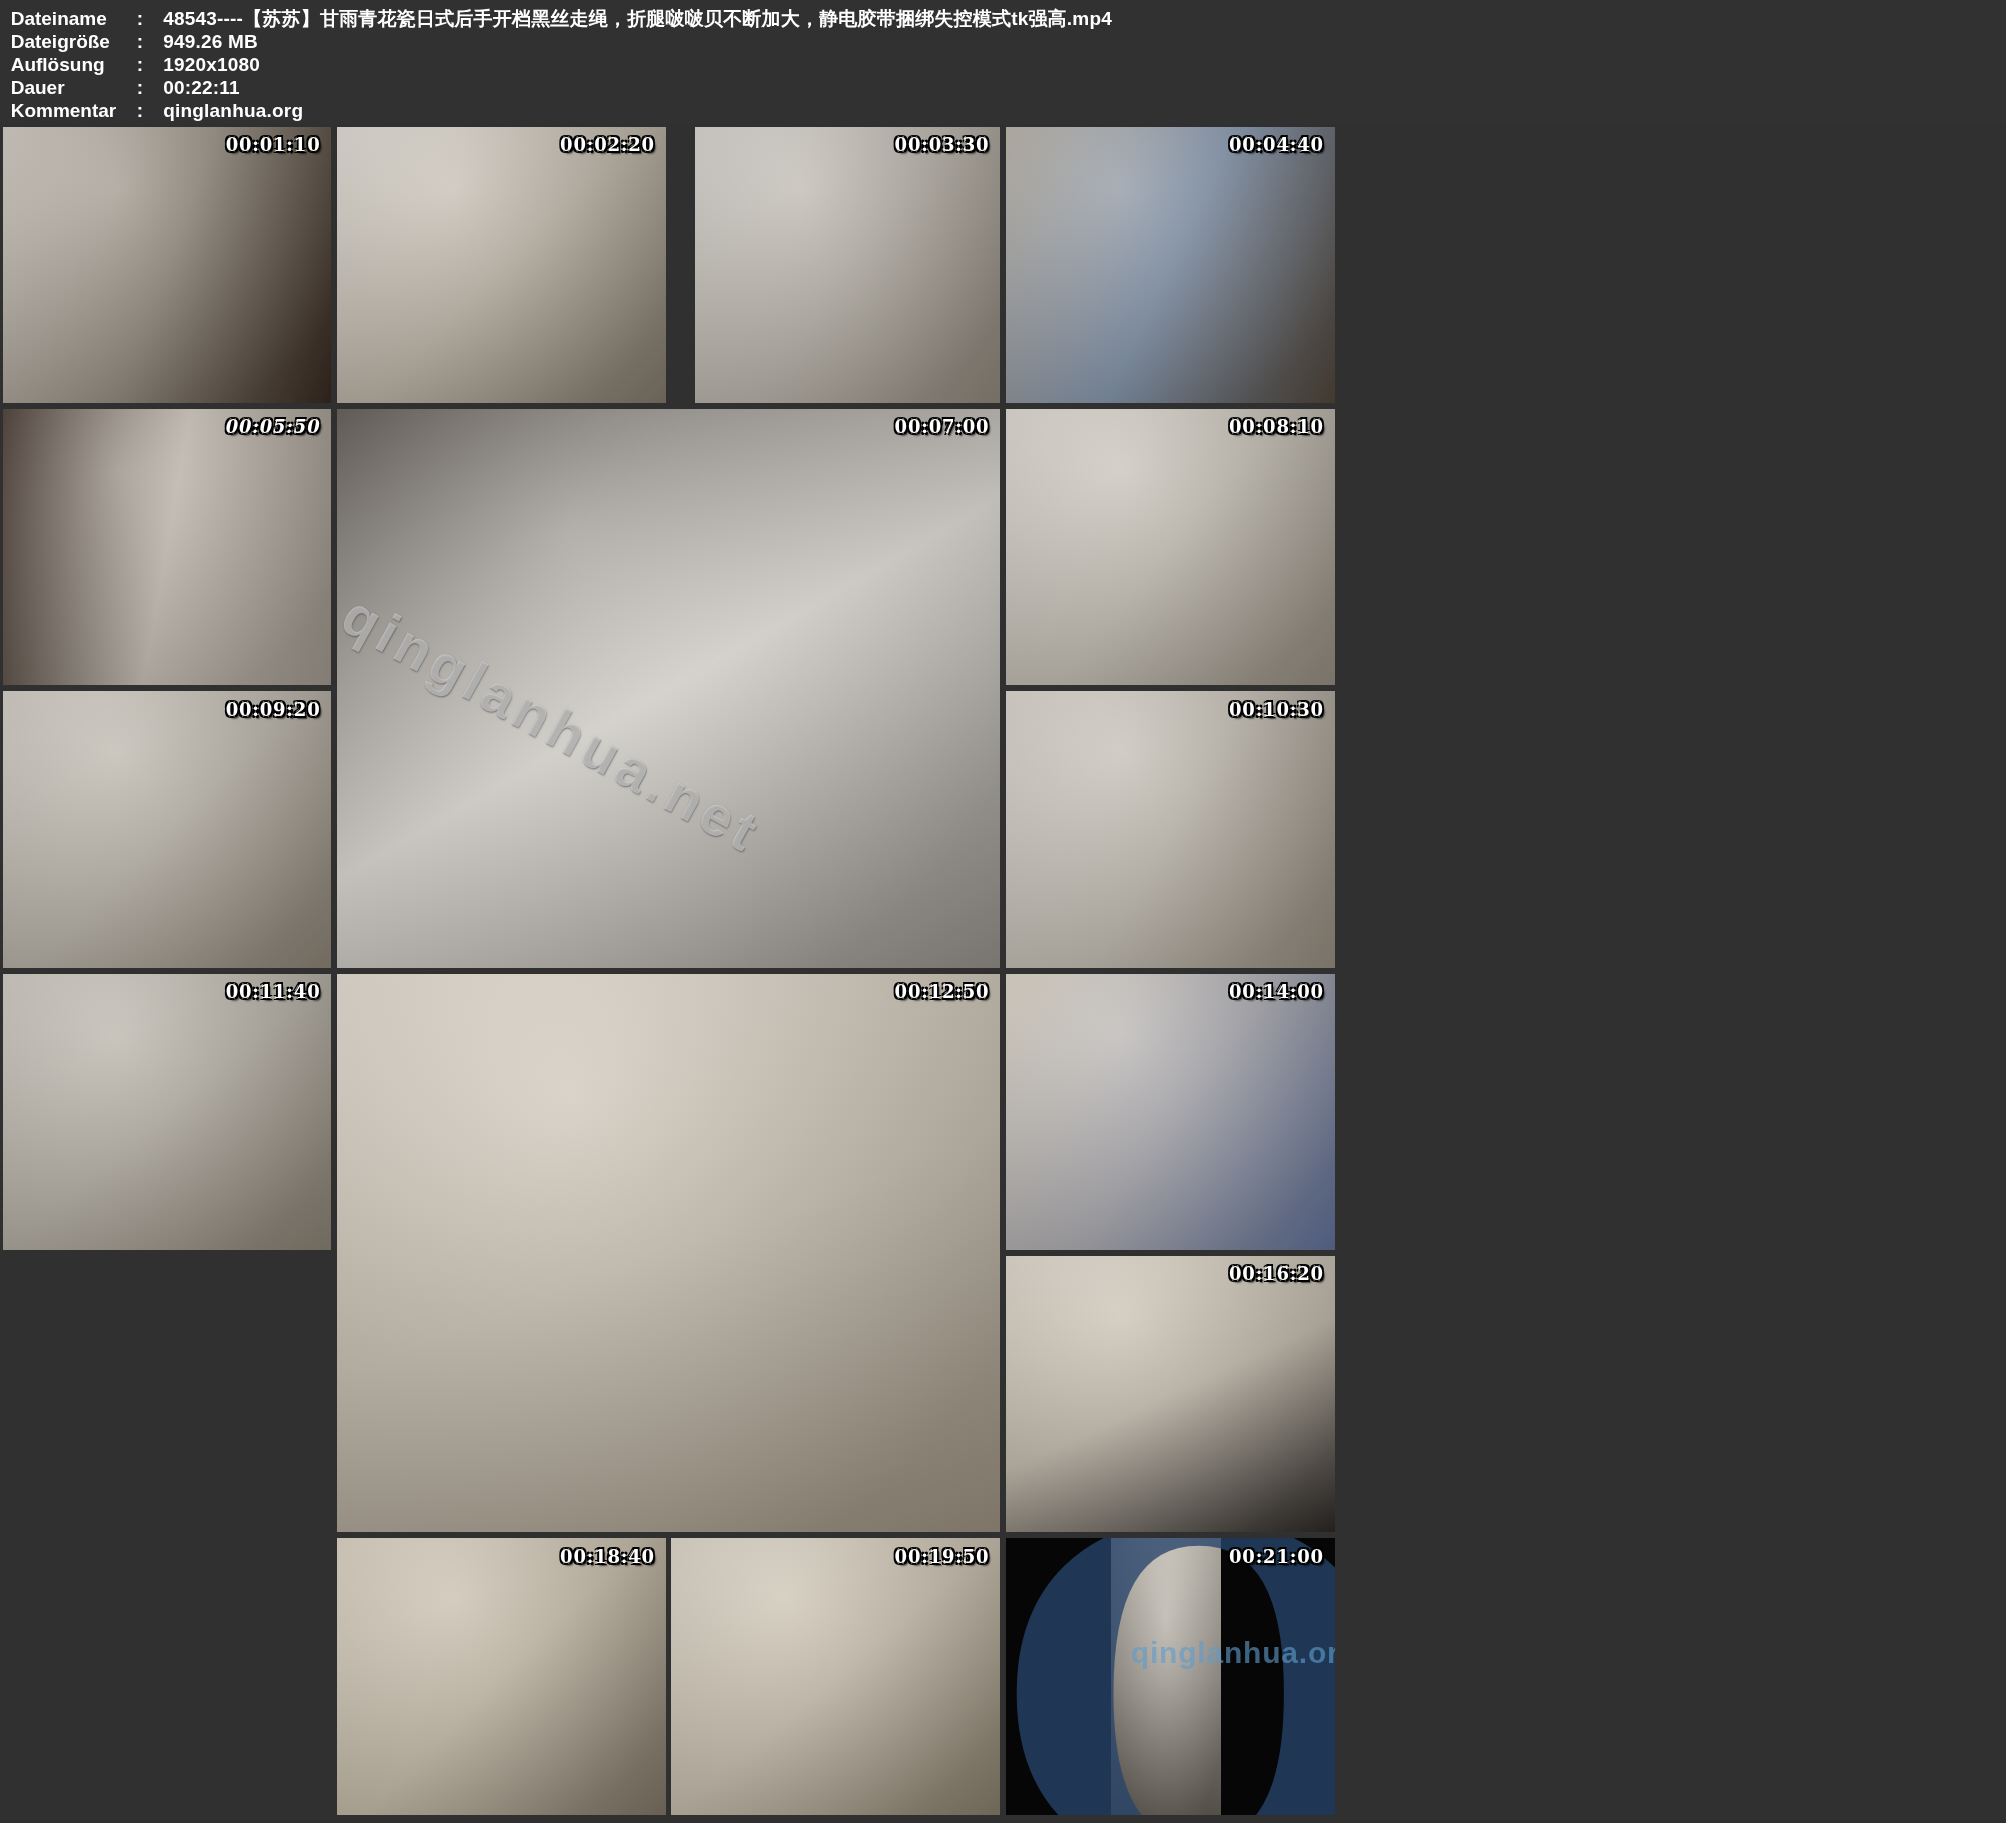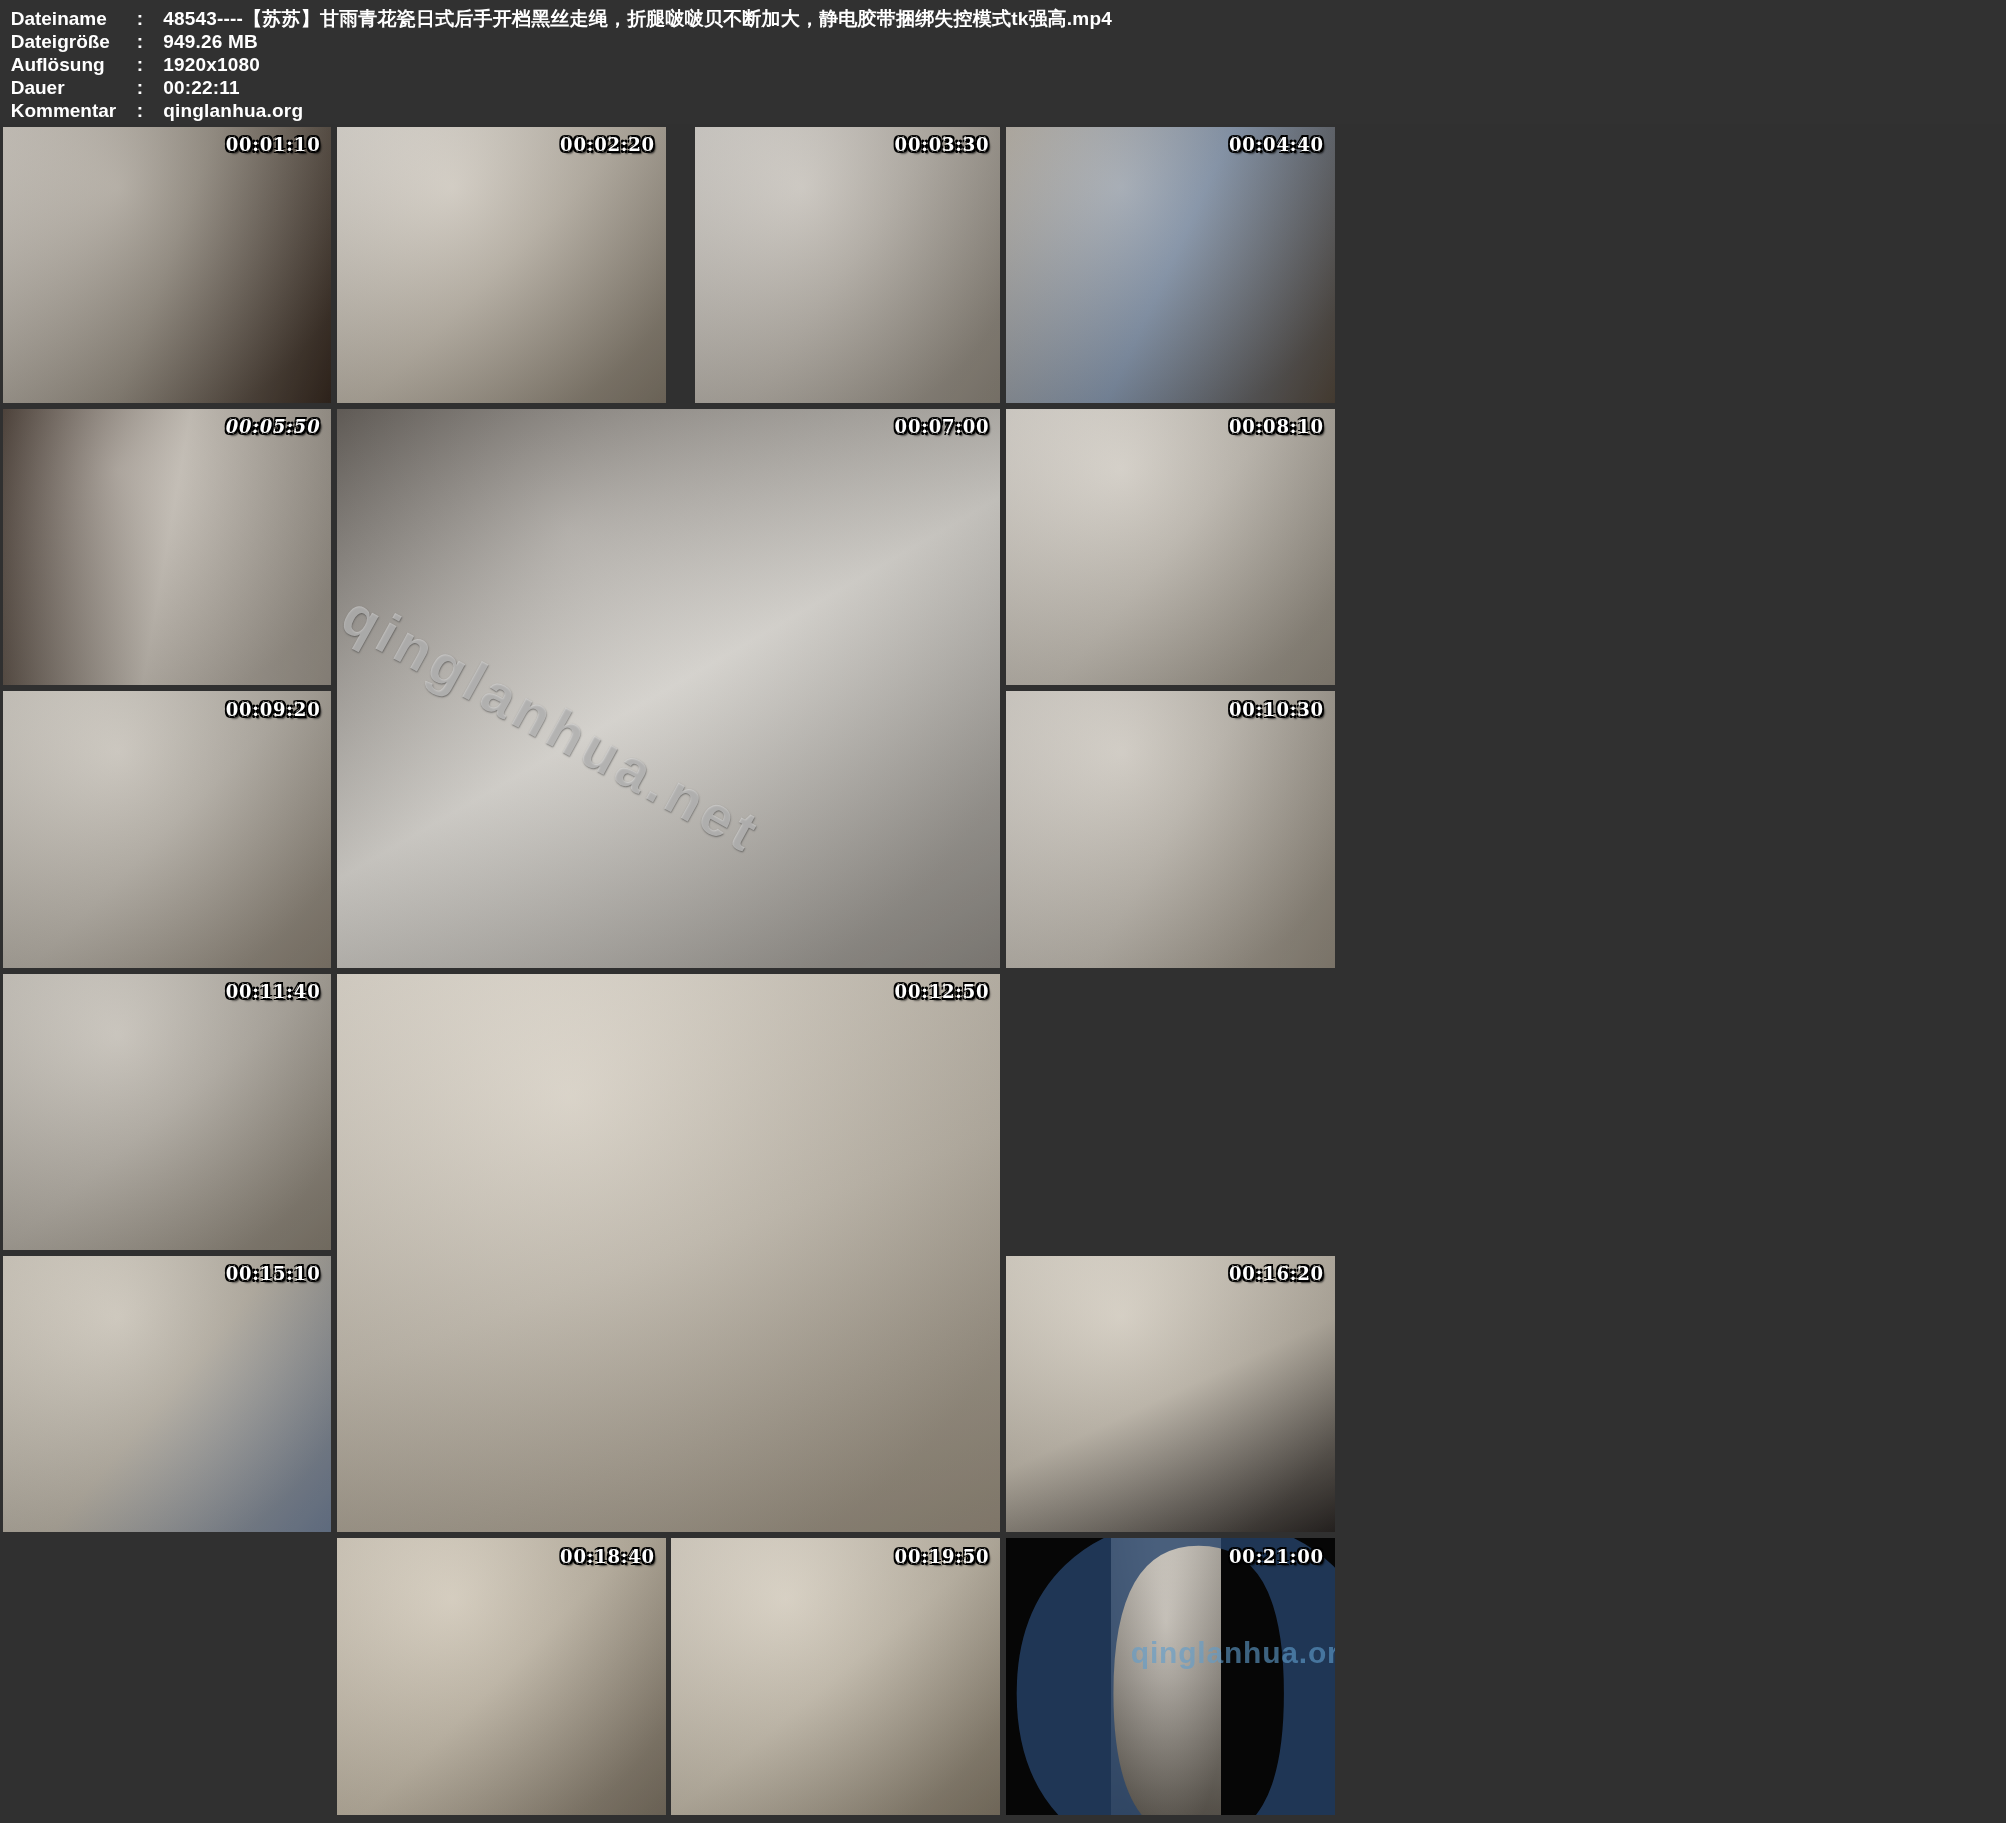--- a/index.html
+++ b/index.html
@@ -136,22 +136,22 @@
     </div>
     <div class="thumb" style="grid-area: 3 / 4 / span 1 / span 1; background: linear-gradient(120deg, rgb(212, 207, 199), rgb(189, 183, 173), rgb(144, 136, 123)); text-decoration: underline;">
       <span class="timestamp">00:10:30</span>
     </div>
     <div class="thumb" style="grid-area: 4 / 1 / span 1 / span 1; background: linear-gradient(140deg, rgb(201, 196, 187), rgb(178, 172, 162), rgb(133, 125, 112));">
       <span class="timestamp">00:11:40</span>
     </div>
     <div class="thumb" style="grid-area: 4 / 2 / span 2 / span 2; background: linear-gradient(160deg, rgb(221, 214, 202), rgb(196, 188, 174), rgb(150, 140, 124));">
       <span class="timestamp">00:12:50</span>
     </div>
-    <div class="thumb" style="grid-area: 5 / 1 / span 1 / span 1; background: linear-gradient(130deg, rgb(209, 202, 189), rgb(183, 176, 163), rgb(111, 126, 149));">
-      <span class="timestamp">00:15:10</span>
+    <div class="thumb" style="grid-area: 4 / 4 / span 1 / span 1; background: linear-gradient(125deg, rgb(215, 207, 193), rgb(169, 168, 173), rgb(93, 109, 148));">
+      <span class="timestamp">00:14:00</span>
     </div>
     <div class="thumb" style="grid-area: 5 / 4 / span 1 / span 1; background: linear-gradient(155deg, rgb(217, 210, 197), rgb(190, 182, 168), rgb(42, 38, 36));">
       <span class="timestamp">00:16:20</span>
     </div>
     <div class="thumb" style="grid-area: 6 / 2 / span 1 / span 1; background: linear-gradient(135deg, rgb(213, 204, 188), rgb(194, 184, 166), rgb(124, 114, 99));">
       <span class="timestamp">00:18:40</span>
     </div>
     <div class="thumb" style="grid-area: 6 / 3 / span 1 / span 1; background: linear-gradient(140deg, rgb(216, 208, 194), rgb(197, 188, 171), rgb(131, 121, 104));">
       <span class="timestamp">00:19:50</span>
     </div>

